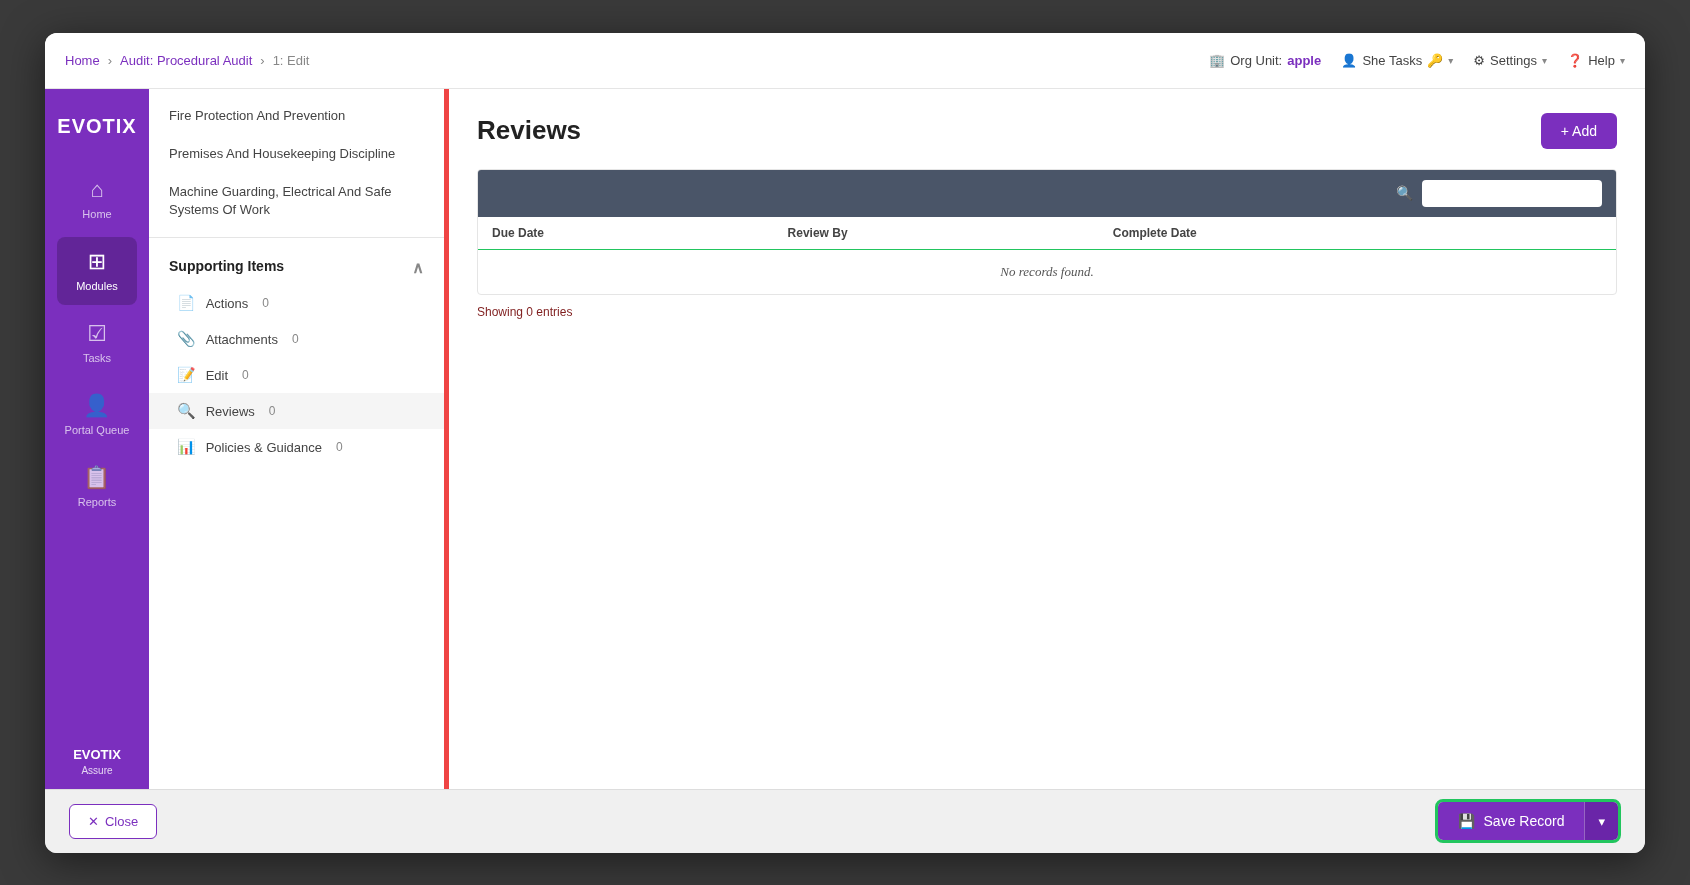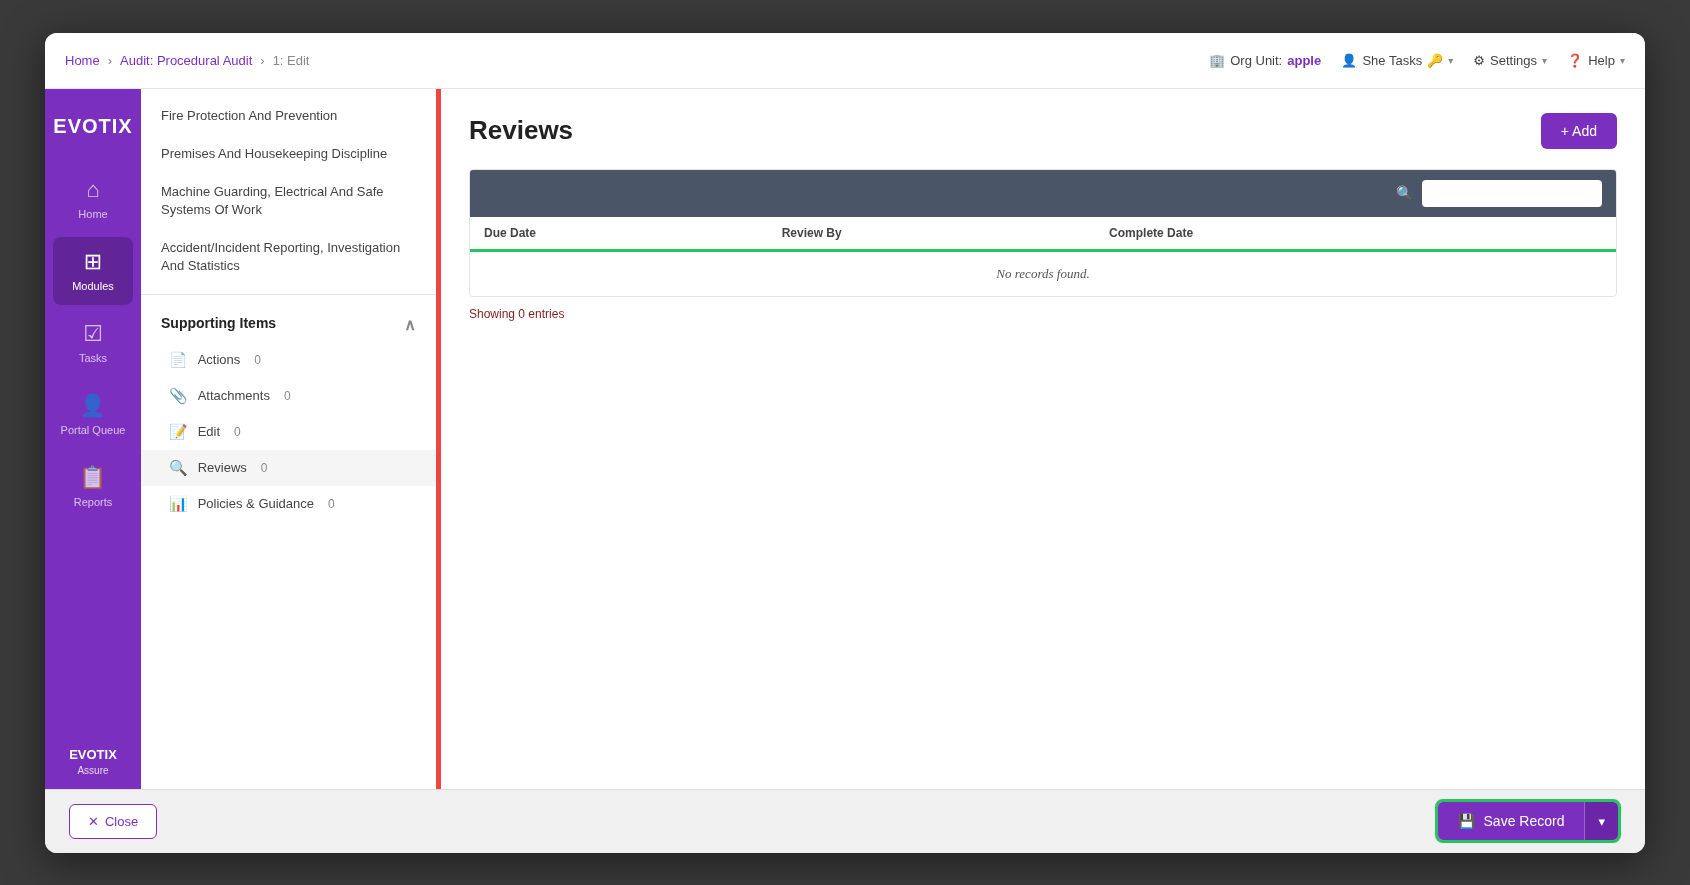--- a/index.html
+++ b/index.html
@@ -58,21 +58,21 @@
 
     
     .main-layout {
       display: flex;
       flex: 1;
       overflow: hidden;
     }
 
     
     .left-nav {
-      width: 96px;
+      width: 104px;
       background: #7b2fbe;
       display: flex;
       flex-direction: column;
       align-items: center;
       padding-top: 10px;
       flex-shrink: 0;
     }
     .nav-logo {
       width: 72px;
       height: 56px;
@@ -234,21 +234,21 @@
     .data-table {
       width: 100%;
       border-collapse: collapse;
     }
     .data-table th {
       text-align: left;
       padding: 9px 14px;
       font-size: 12px;
       font-weight: 600;
       color: #444;
-      border-bottom: 3px solid #22c55e;
+      border-bottom: 1px solid #22c55e;
       background: #fff;
     }
     .data-table td {
       padding: 14px;
       color: #555;
       font-size: 13px;
       text-align: center;
     }
     .no-records {
       color: #888;
@@ -387,21 +387,20 @@
           <div class="brand">EVOTIX</div>
           <div>Assure</div>
         </div>
       </div>
     </div>
 
     <div class="sidebar">
       <div class="sidebar-item">Fire Protection And Prevention</div>
       <div class="sidebar-item">Premises And Housekeeping Discipline</div>
       <div class="sidebar-item">Machine Guarding, Electrical And Safe Systems Of Work</div>
-      <div class="sidebar-item">Accident/Incident Reporting, Investigation And Statistics</div>
 
       <hr class="sidebar-divider">
 
       <div class="sidebar-section-header">
         <span>Supporting Items</span>
         <span class="collapse-btn">∧</span>
       </div>
 
       <div class="supporting-item">
         <span class="item-icon">📄</span>

